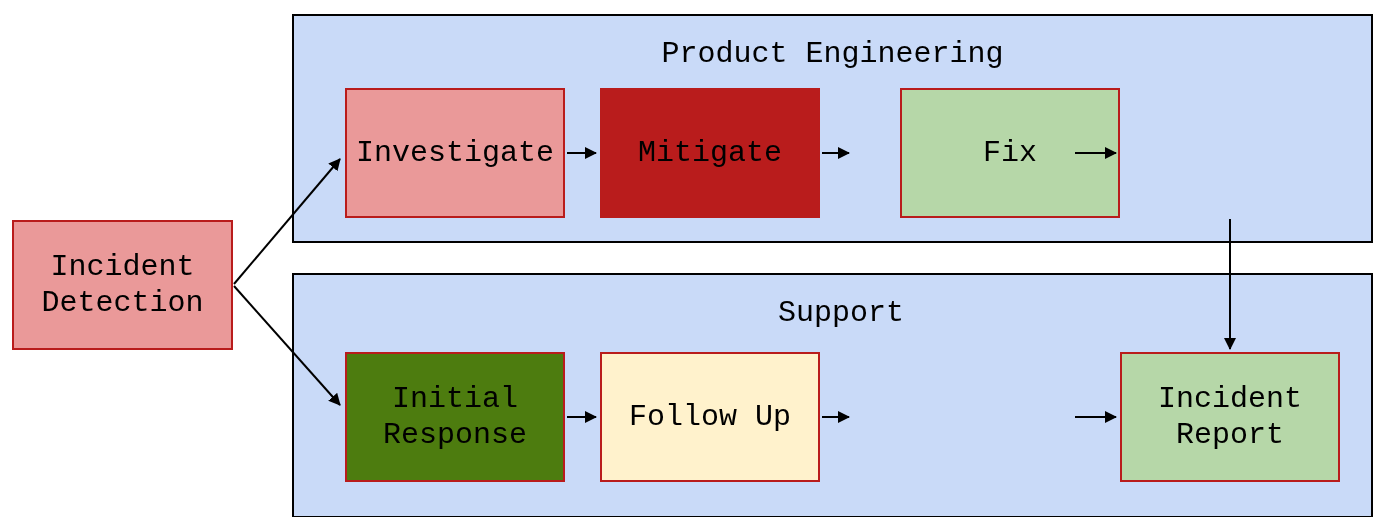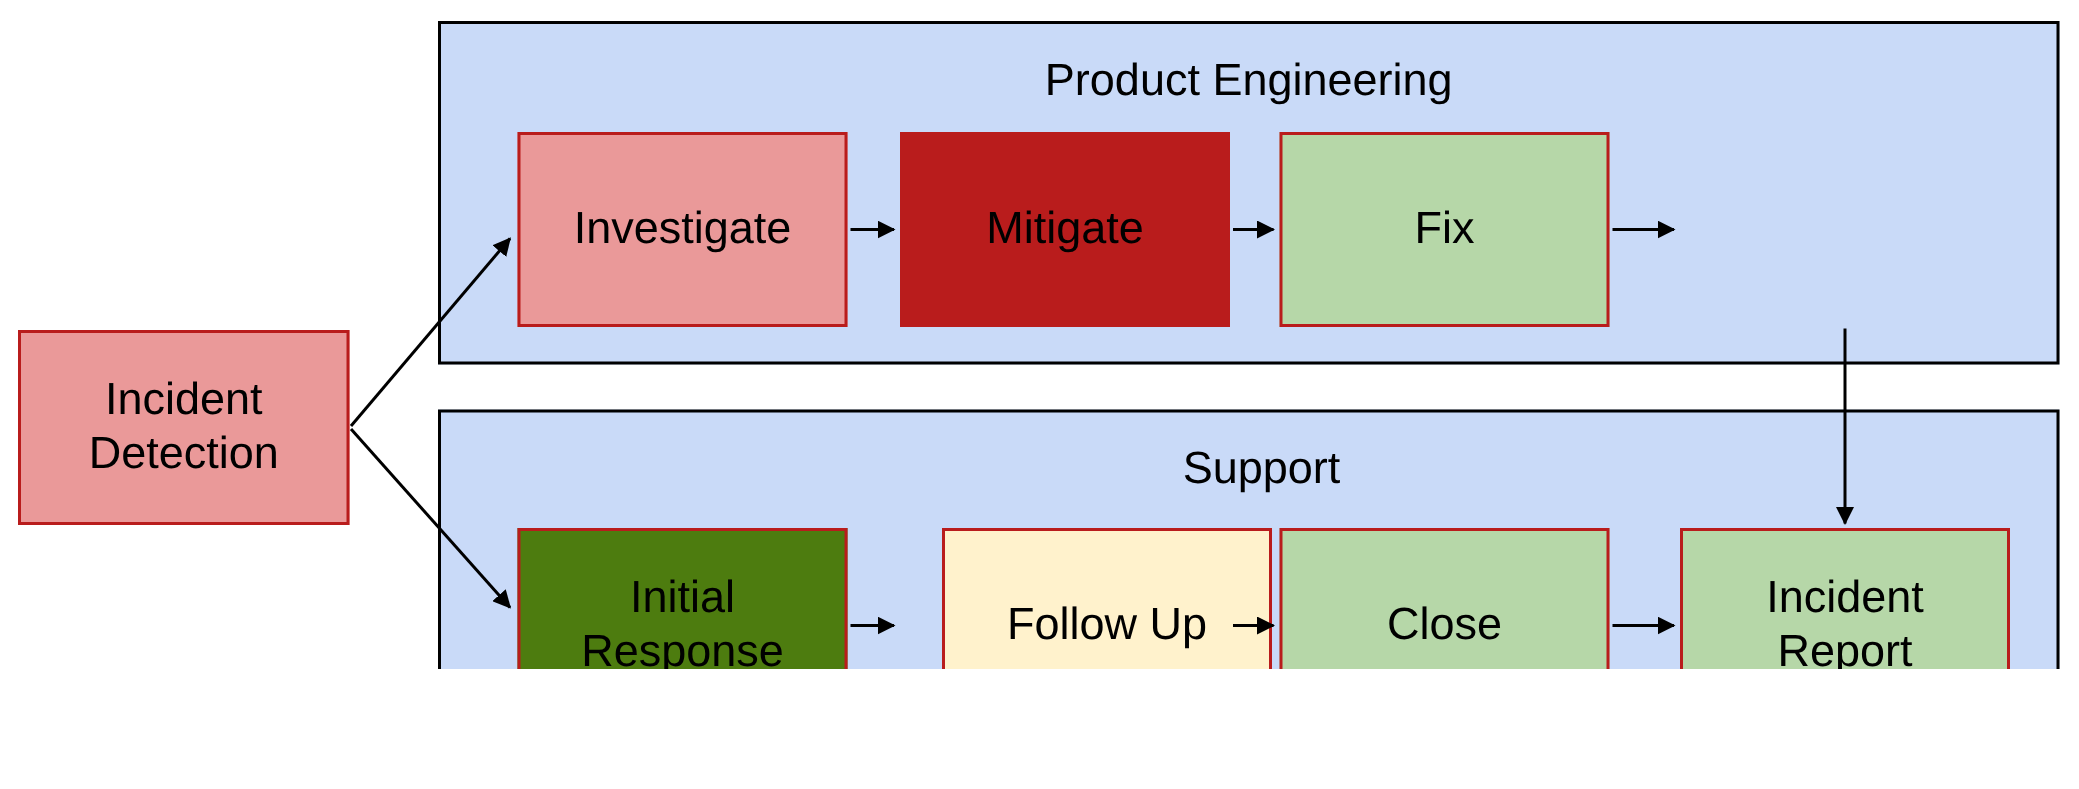--- a/index.html
+++ b/index.html
@@ -1,21 +1,21 @@
 <!DOCTYPE html>
 <html><head>
 <meta charset="utf-8">
 <style>
   html, body { margin: 0; padding: 0; background: #ffffff; }
   .canvas {
     position: relative;
     width: 1386px;
-    height: 446px;
+    height: 517px;
     background: #ffffff;
-    font-family: Liberation Sans, sans-serif;
+    font-family: Liberation Mono, monospace;
     color: #000000;
     overflow: hidden;
   }
   .group {
     position: absolute;
     border: 2px solid #000000;
     box-sizing: border-box;
   }
   .group-pe      { left: 292px; top: 14px;  width: 1081px; height: 229px; }
   .group-support { left: 292px; top: 273px; width: 1081px; height: 245px; }
@@ -36,21 +36,21 @@
     font-size: 30px;
     line-height: 1.2;
     text-align: center;
     white-space: pre-line;
   }
   .n-start { left: 12px; top: 220px; width: 221px; height: 130px; }
   .r1 { top: 88px;  width: 220px; height: 130px; }
   .r2 { top: 352px; width: 220px; height: 130px; }
   .c1 { left: 345px; }
   .c2 { left: 600px; }
-  .c3 { left: 853px; }
+  .c3 { left: 900px; }
   .c4 { left: 1120px; }
   svg.edges {
     position: absolute;
     left: 0; top: 0;
     width: 1386px; height: 526px;
     pointer-events: none;
   }
   svg.edges line {
     stroke: #000000;
     stroke-width: 2;
@@ -71,22 +71,21 @@
 
   <div class="node n-start" style="background-color: rgb(234, 153, 153);">Incident
 Detection</div>
 
   <div class="node r1 c1" style="background-color: rgb(234, 153, 153);">Investigate</div>
   <div class="node r1 c2" style="background-color: #b91c1c;">Mitigate</div>
   <div class="node r1 c3" style="background-color: rgb(182, 215, 168);">Fix</div>
 
   <div class="node r2 c1" style="background-color: #4d7c0f;">Initial
 Response</div>
-  <div class="node r2 c2" style="background-color: rgb(255, 242, 204); margin-left: 28px;">Follow Up</div>
-  <div class="node r2 c3" style="background-color: rgb(182, 215, 168);">Close</div>
+  <div class="node r2 c2" style="background-color: rgb(255, 242, 204);">Follow Up</div>
   <div class="node r2 c4" style="background-color: rgb(182, 215, 168);">Incident
 Report</div>
 
   <svg class="edges" viewBox="0 0 1386 526" aria-hidden="true">
     <defs>
       <marker id="arrow" viewBox="0 0 12 12" refX="11" refY="6" markerWidth="12" markerHeight="12" markerUnits="userSpaceOnUse" orient="auto">
         <path d="M0,0 L12,6 L0,12 Z" fill="#000000"></path>
       </marker>
     </defs>
     <line x1="234" y1="284" x2="340" y2="159" marker-end="url(#arrow)"></line>

